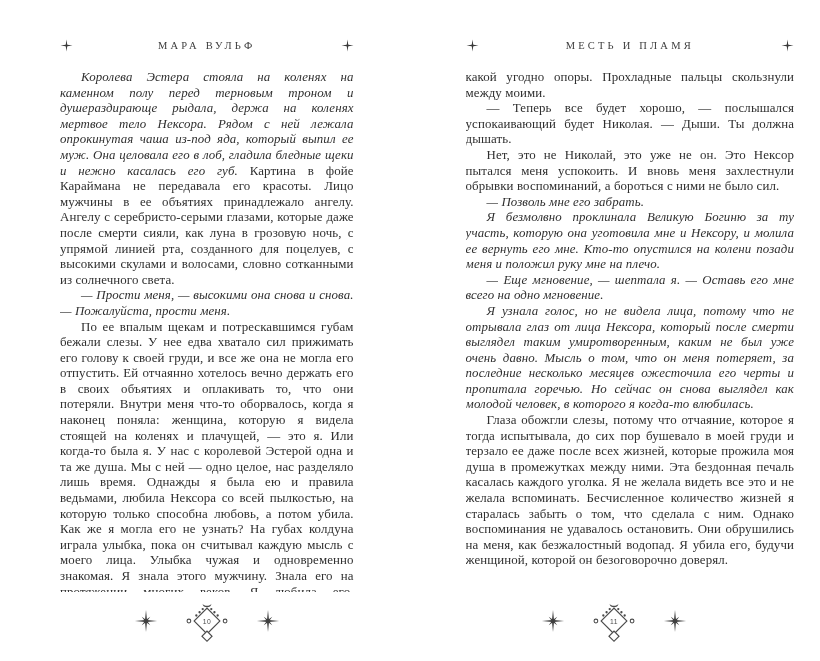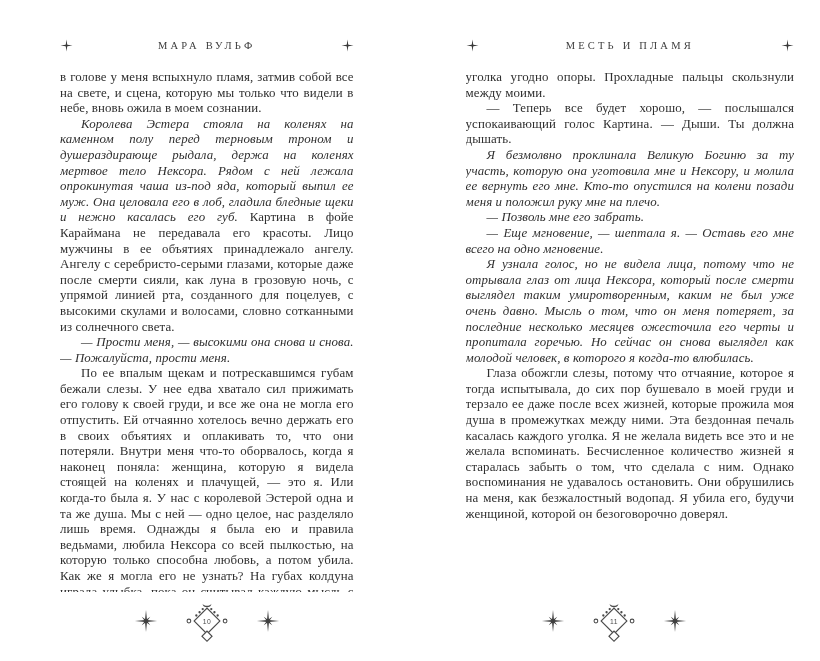--- a/index.html
+++ b/index.html
@@ -73,21 +73,20 @@
       <span class="head-title">МАРА ВУЛЬФ</span>
       <span class="star4">
         <svg width="13" height="13" viewBox="-7 -7 14 14" aria-hidden="true">
           <polygon points="0,-6.5 0.8,-0.8 6.5,0 0.8,0.8 0,6.5 -0.8,0.8 -6.5,0 -0.8,-0.8" fill="currentColor"></polygon>
           <circle r="1.2" fill="currentColor"></circle>
         </svg>
       </span>
     </div>
 
     <div class="body-text">
-        <p><span>в голове у меня вспыхнуло пламя, затмив собой все на свете, и сцена, которую мы только что видели в небе, вновь ожила в моем сознании.</span></p>
         <p class="indent"><em>Королева Эстера стояла на коленях на каменном полу перед терновым троном и душераздирающе рыдала, держа на коленях мертвое тело Нексора. Рядом с ней лежала опрокинутая чаша из-под яда, который выпил ее муж. Она целовала его в лоб, гладила бледные щеки и нежно касалась его губ. </em><span>Картина в фойе Караймана не передавала его красоты. Лицо мужчины в ее объятиях принадлежало ангелу. Ангелу с серебристо-серыми глазами, которые даже после смерти сияли, как луна в грозовую ночь, с упрямой линией рта, созданного для поцелуев, с высокими скулами и волосами, словно сотканными из солнечного света.</span></p>
         <p class="indent"><em>— Прости меня, — высокими она снова и снова. — Пожалуйста, прости меня.</em></p>
         <p class="indent"><span>По ее впалым щекам и потрескавшимся губам бежали слезы. У нее едва хватало сил прижимать его голову к своей груди, и все же она не могла его отпустить. Ей отчаянно хотелось вечно держать его в своих объятиях и оплакивать то, что они потеряли. Внутри меня что-то оборвалось, когда я наконец поняла: женщина, которую я видела стоящей на коленях и плачущей, — это я. Или когда-то была я. У нас с королевой Эстерой одна и та же душа. Мы с ней — одно целое, нас разделяло лишь время. Однажды я была ею и правила ведьмами, любила Нексора со всей пылкостью, на которую только способна любовь, а потом убила. Как же я могла его не узнать? На губах колдуна играла улыбка, пока он считывал каждую мысль с моего лица. Улыбка чужая и одновременно знакомая. Я знала этого мужчину. Знала его на протяжении многих веков. Я любила его, ненавидела, желала и проклинала. Покачнувшись, я вытянула руку в поисках</span></p>
       </div>
 
     <div class="page-footer">
       <span class="star8">
         <svg width="24" height="24" viewBox="-13 -13 26 26" aria-hidden="true">
           <polygon points="0,-12 1.1,-1.1 12,0 1.1,1.1 0,12 -1.1,1.1 -12,0 -1.1,-1.1" fill="currentColor"></polygon>
           <polygon points="0,-6.5 0.9,-0.9 6.5,0 0.9,0.9 0,6.5 -0.9,0.9 -6.5,0 -0.9,-0.9" fill="currentColor" transform="rotate(45)"></polygon>
@@ -129,24 +128,25 @@
       <span class="head-title">МЕСТЬ И ПЛАМЯ</span>
       <span class="star4">
         <svg width="13" height="13" viewBox="-7 -7 14 14" aria-hidden="true">
           <polygon points="0,-6.5 0.8,-0.8 6.5,0 0.8,0.8 0,6.5 -0.8,0.8 -6.5,0 -0.8,-0.8" fill="currentColor"></polygon>
           <circle r="1.2" fill="currentColor"></circle>
         </svg>
       </span>
     </div>
 
     <div class="body-text">
-        <p><span>уголка угодно опоры. Прохладные пальцы скользнули между моими.</span></p>
-        <p class="indent"><span>— Теперь все будет хорошо, — послышался успокаивающий голос Картина. — Дыши. Ты должна дышать.</span></p>
+        <p><span>какой угодно опоры. Прохладные пальцы скользнули между моими.</span></p>
+        <p class="indent"><span>— Теперь все будет хорошо, — послышался успокаивающий будет Николая. — Дыши. Ты должна дышать.</span></p>
+        <p class="indent"><span>Нет, это не Николай, это уже не он. Это Нексор пытался меня успокоить. И вновь меня захлестнули обрывки воспоминаний, а бороться с ними не было сил.</span></p>
+        <p class="indent"><em>— Позволь мне его забрать.</em></p>
         <p class="indent"><em>Я безмолвно проклинала Великую Богиню за ту участь, которую она уготовила мне и Нексору, и молила ее вернуть его мне. Кто-то опустился на колени позади меня и положил руку мне на плечо.</em></p>
-        <p class="indent"><em>— Позволь мне его забрать.</em></p>
         <p class="indent"><em>— Еще мгновение, — шептала я. — Оставь его мне всего на одно мгновение.</em></p>
         <p class="indent"><em>Я узнала голос, но не видела лица, потому что не отрывала глаз от лица Нексора, который после смерти выглядел таким умиротворенным, каким не был уже очень давно. Мысль о том, что он меня потеряет, за последние несколько месяцев ожесточила его черты и пропитала горечью. Но сейчас он снова выглядел как молодой человек, в которого я когда-то влюбилась.</em></p>
         <p class="indent"><span>Глаза обожгли слезы, потому что отчаяние, которое я тогда испытывала, до сих пор бушевало в моей груди и терзало ее даже после всех жизней, которые прожила моя душа в промежутках между ними. Эта бездонная печаль касалась каждого уголка. Я не желала видеть все это и не желала вспоминать. Бесчисленное количество жизней я старалась забыть о том, что сделала с ним. Однако воспоминания не удавалось остановить. Они обрушились на меня, как безжалостный водопад. Я убила его, будучи женщиной, которой он безоговорочно доверял.</span></p>
       </div>
 
     <div class="page-footer">
       <span class="star8">
         <svg width="24" height="24" viewBox="-13 -13 26 26" aria-hidden="true">
           <polygon points="0,-12 1.1,-1.1 12,0 1.1,1.1 0,12 -1.1,1.1 -12,0 -1.1,-1.1" fill="currentColor"></polygon>
           <polygon points="0,-6.5 0.9,-0.9 6.5,0 0.9,0.9 0,6.5 -0.9,0.9 -6.5,0 -0.9,-0.9" fill="currentColor" transform="rotate(45)"></polygon>

